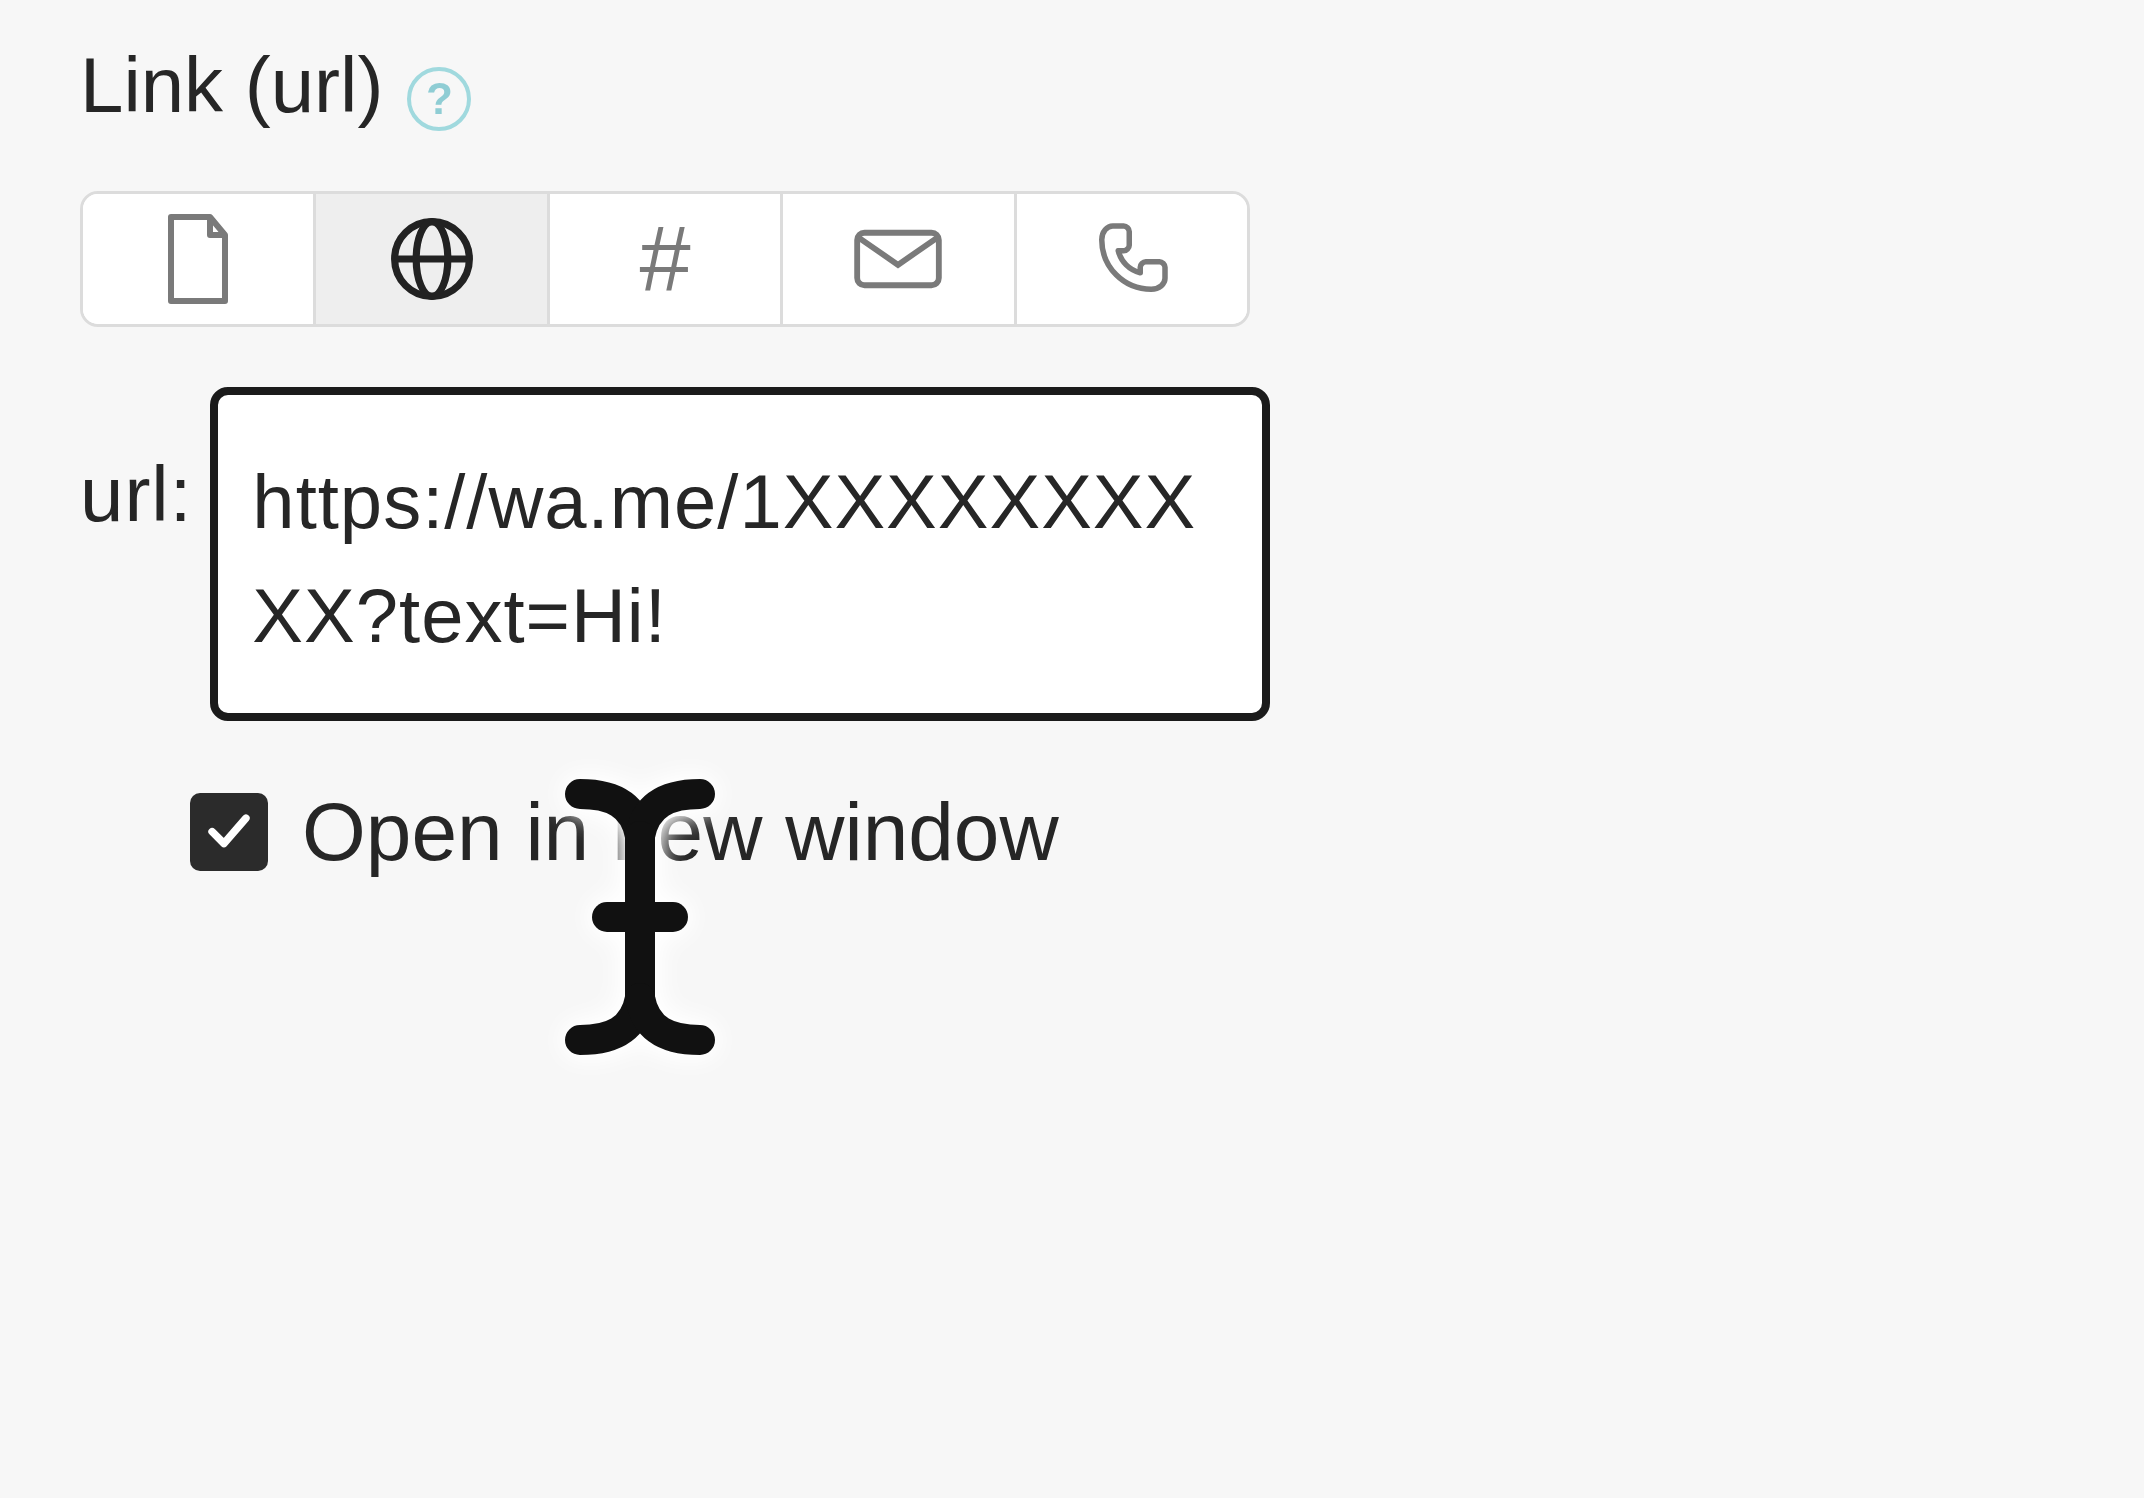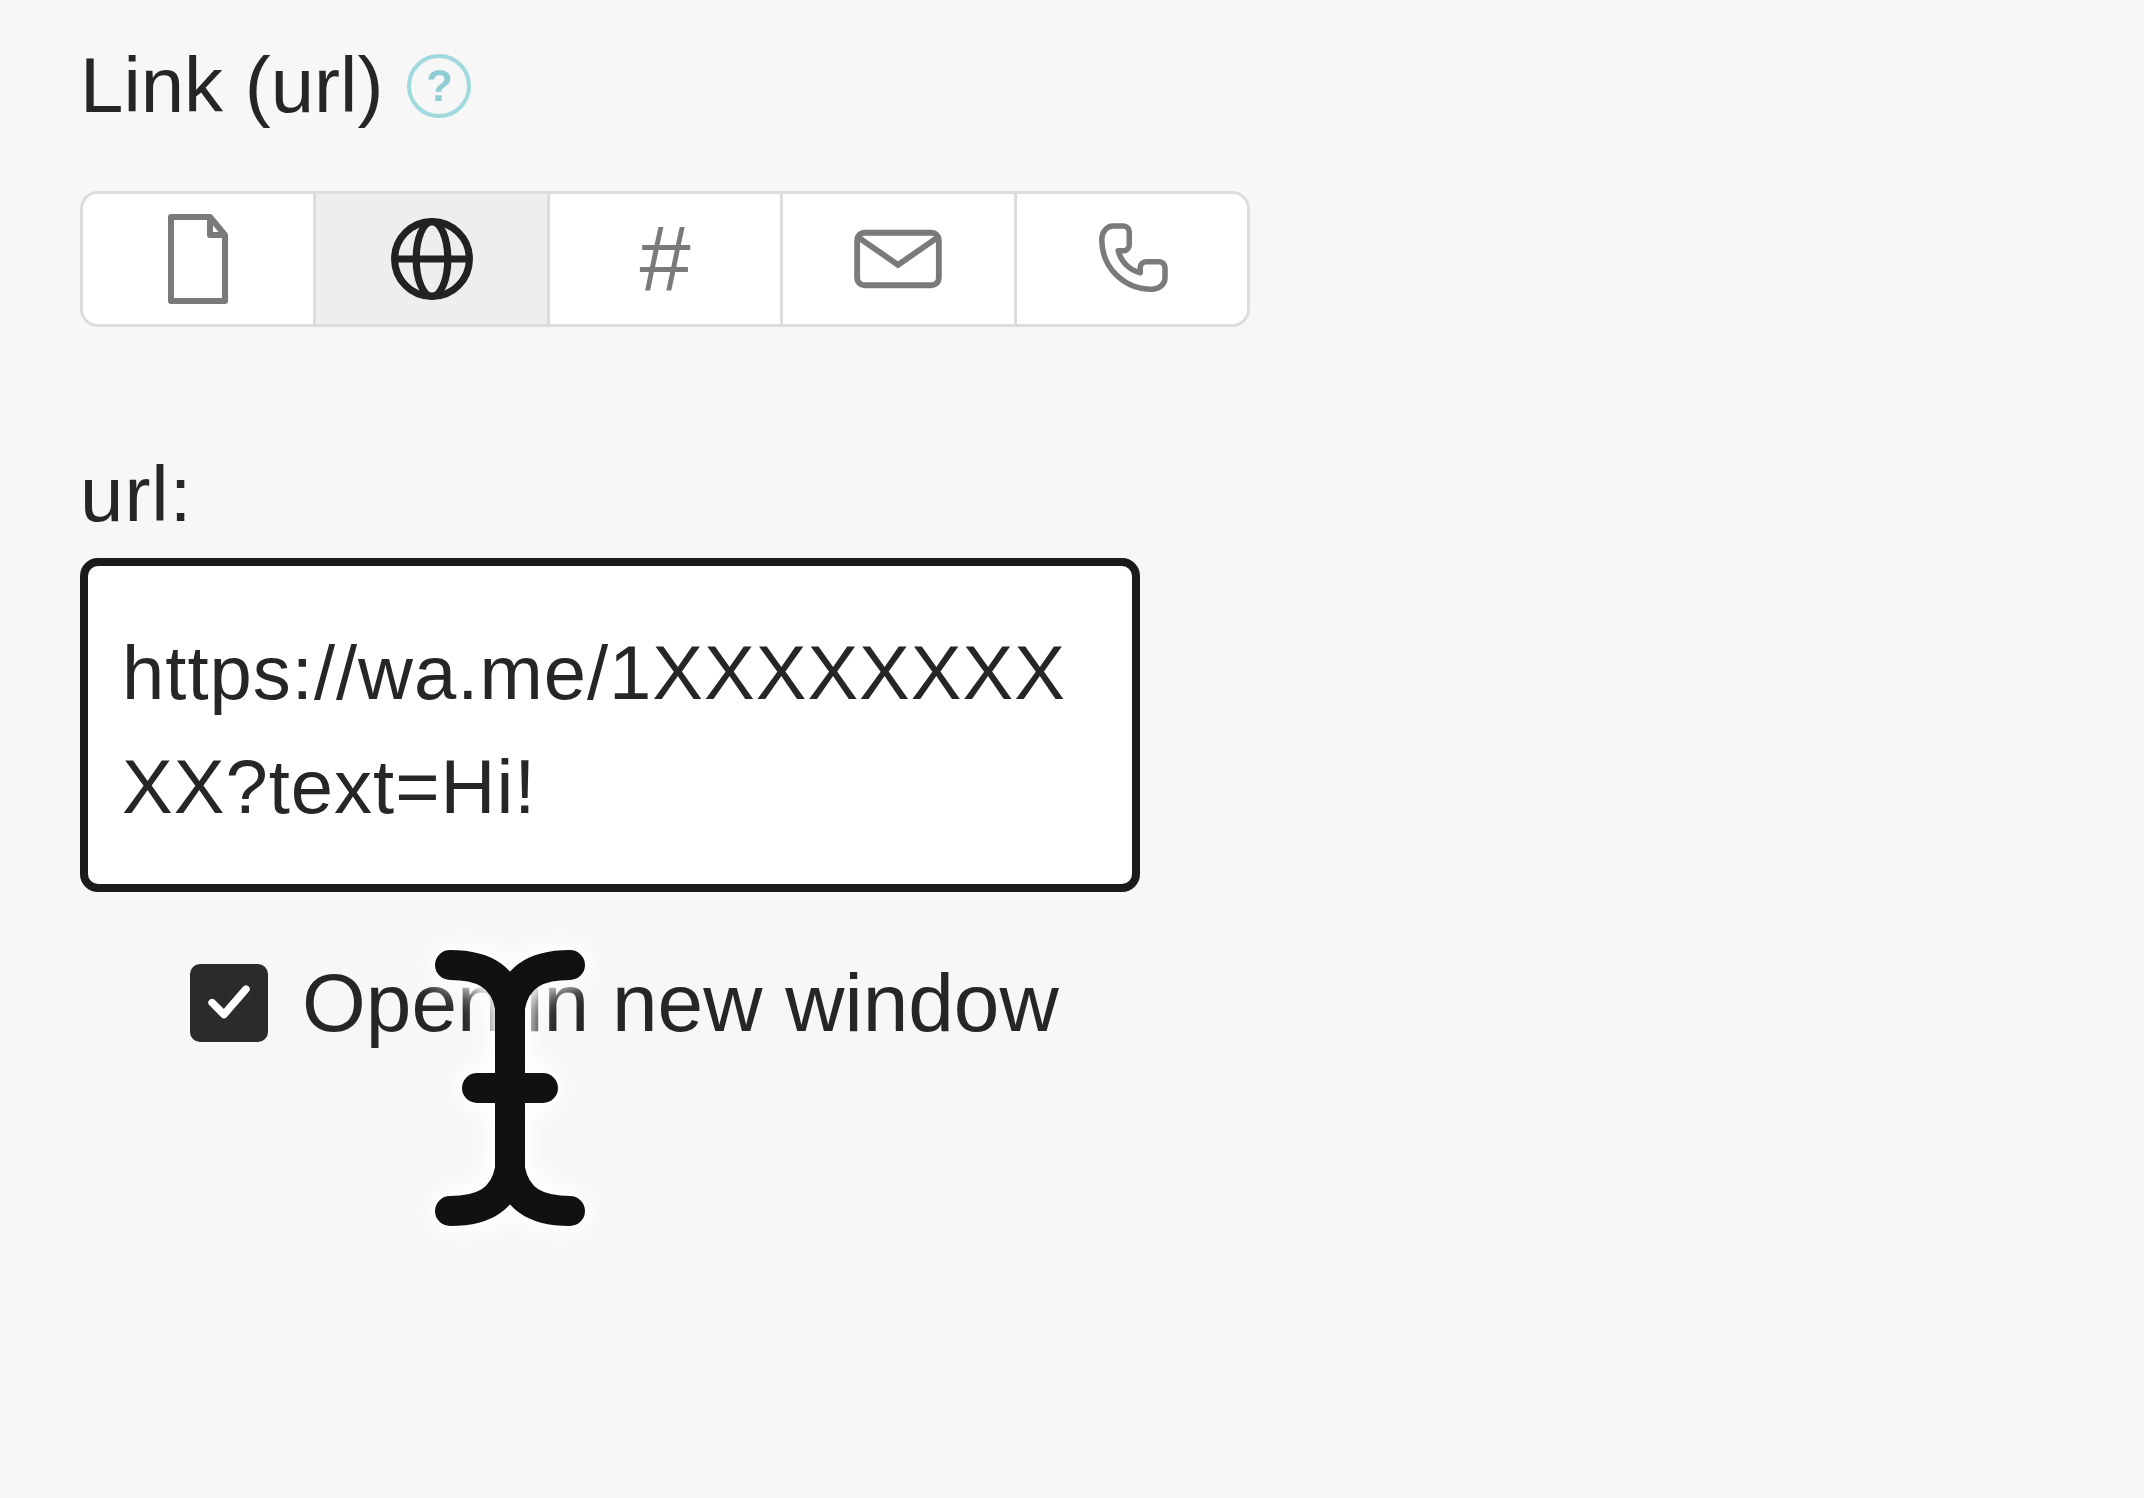--- a/index.html
+++ b/index.html
@@ -12,21 +12,21 @@
   .panel {
     position: absolute;
     left: 80px;
     top: 40px;
     width: 1280px;
   }
 
   
   .header-row {
     display: flex;
-    align-items: center;
+    align-items: flex-end;
     gap: 24px;
     margin-bottom: 60px;
   }
   .header-label {
     font-size: 78px;
     color: #262626;
     font-weight: 400;
   }
   .help-badge {
     width: 64px;
@@ -70,21 +70,20 @@
     font-weight: 300;
     line-height: 1;
   }
 
   
   .url-row {
     display: flex;
     align-items: flex-start;
     gap: 18px;
     margin-bottom: 48px;
-    flex-direction: column;
   }
   .url-label {
     font-size: 78px;
     color: #262626;
     padding-top: 62px;
     letter-spacing: 1px;
   }
   .url-input-wrap { flex: 1; position: relative; }
   .url-input {
     width: 1060px;

